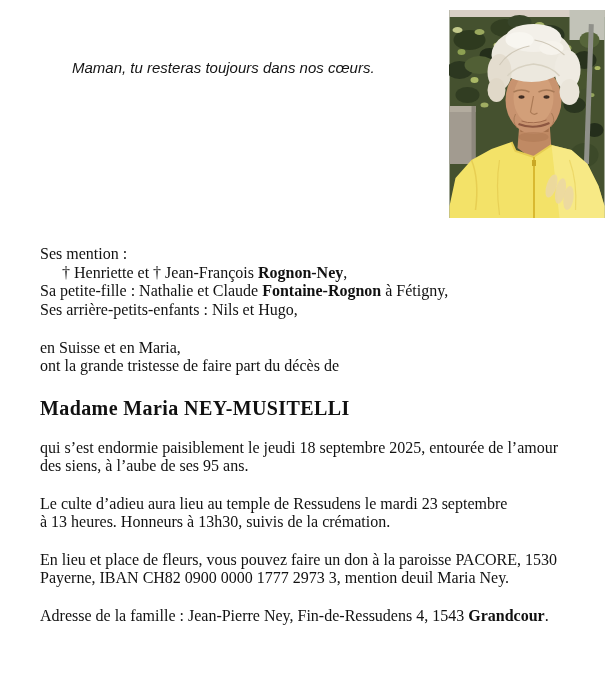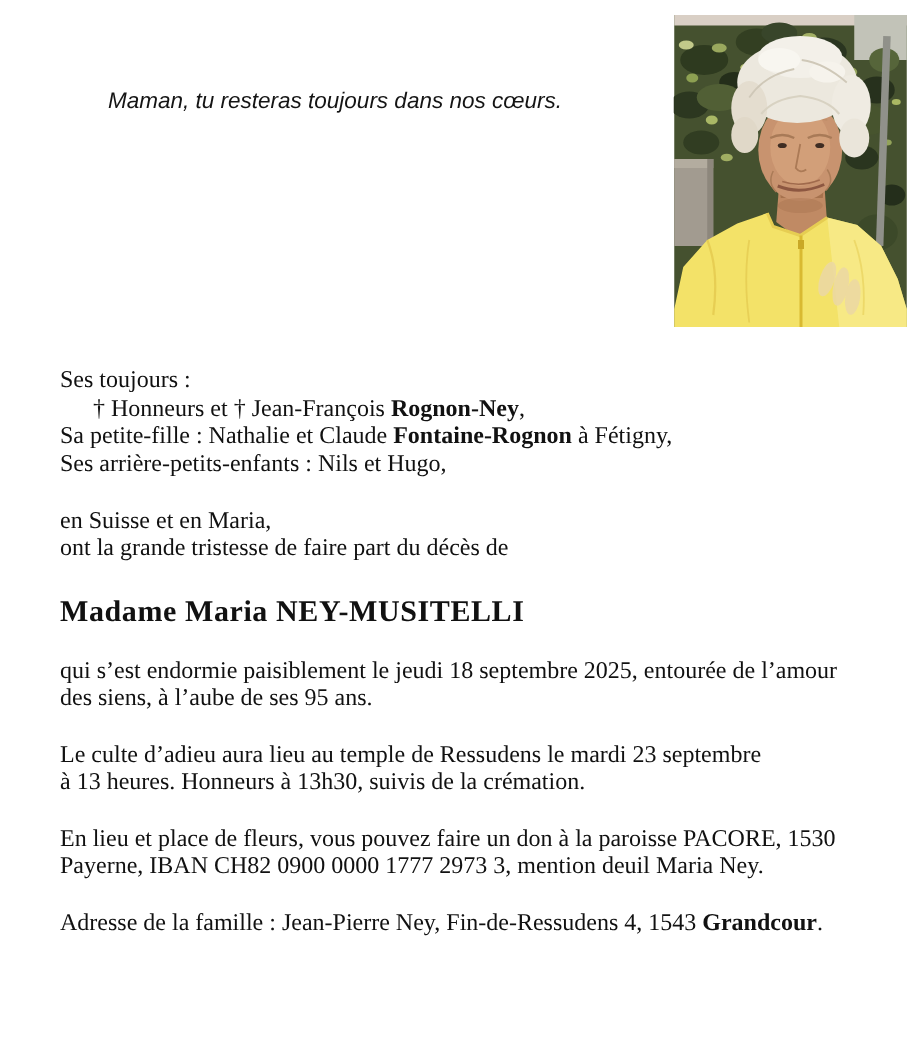--- a/index.html
+++ b/index.html
@@ -155,22 +155,22 @@
         <ellipse cx="119" cy="188" rx="5" ry="12" transform="rotate(8 119 188)"></ellipse>
       </g>
 
       <line x1="84.5" y1="147" x2="84.5" y2="208" stroke="#d9b931" stroke-width="2"></line>
       <rect x="82.5" y="150" width="4" height="6" fill="#c9a826"></rect>
     </svg>
   </div>
 
   <div class="body">
     <div class="para">
-        <div class="line"><span>Ses toujours :</span></div>
-        <div class="line indent"><span>† Honneurs et † Jean-François </span><span class="b">Rognon-Ney</span><span>,</span></div>
+        <div class="line"><span>Ses mention :</span></div>
+        <div class="line indent"><span>† Henriette et † Jean-François </span><span class="b">Rognon-Ney</span><span>,</span></div>
         <div class="line"><span>Sa petite-fille : Nathalie et Claude </span><span class="b">Fontaine-Rognon</span><span> à Fétigny,</span></div>
         <div class="line"><span>Ses arrière-petits-enfants : Nils et Hugo,</span></div>
       </div>
     <div class="para">
         <div class="line"><span>en Suisse et en Maria,</span></div>
         <div class="line"><span>ont la grande tristesse de faire part du décès de</span></div>
       </div>
     <div class="title">Madame Maria NEY-MUSITELLI</div>
     <div class="para">
         <div class="line"><span>qui s’est endormie paisiblement le jeudi 18 septembre 2025, entourée de l’amour</span></div>

